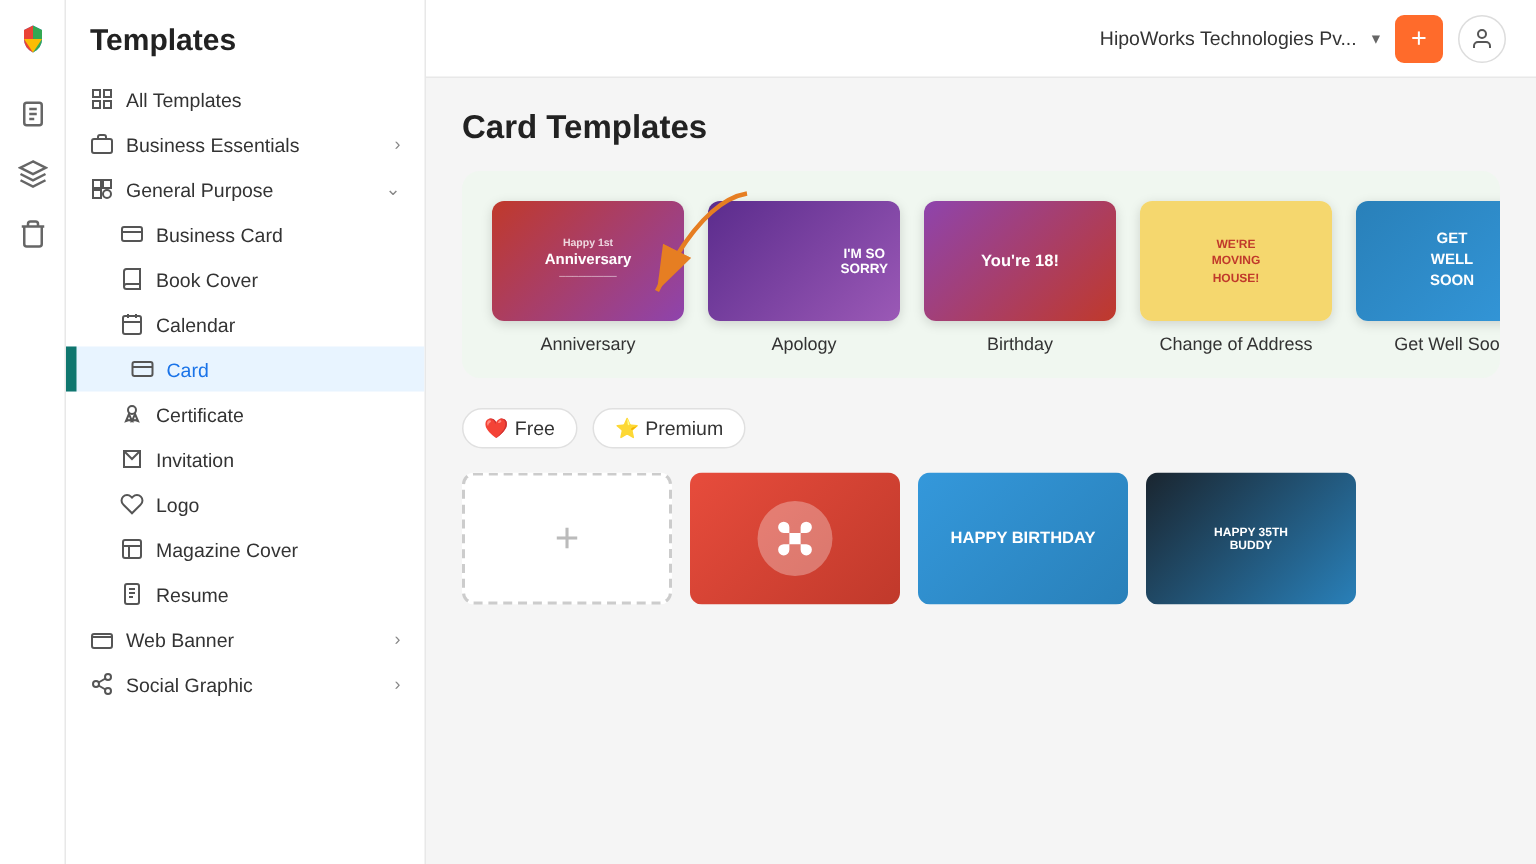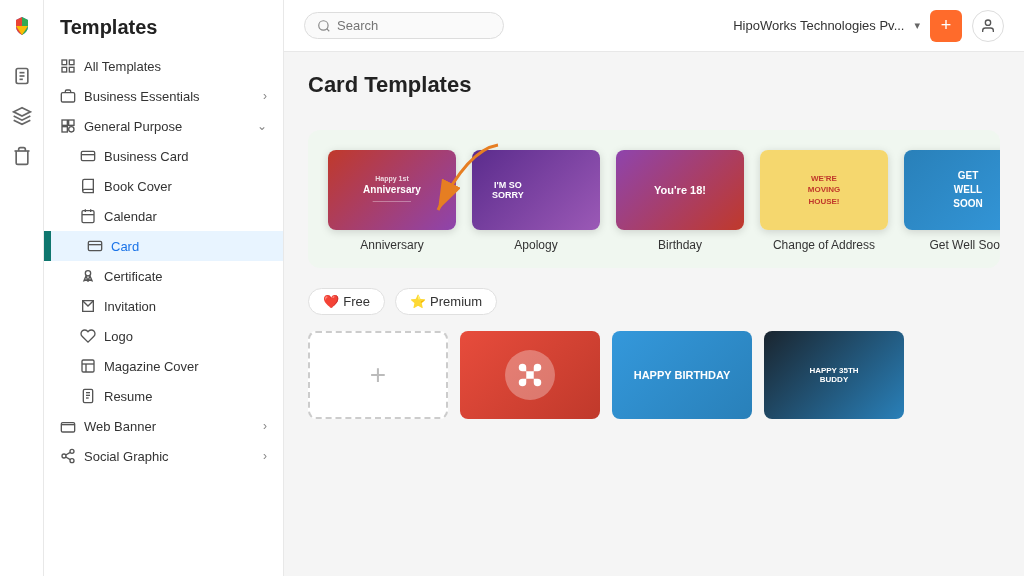--- a/index.html
+++ b/index.html
@@ -111,21 +111,21 @@
       display: flex; align-items: center; justify-content: center; cursor: pointer; color: #555;
     }
 
     
     .content {
       flex: 1;
       overflow-y: auto;
       padding: 20px 24px;
     }
     .page-title {
-      font-size: 22px; font-weight: 700; color: #222; margin-bottom: 32px;
+      font-size: 22px; font-weight: 700; color: #222; margin-bottom: 16px;
     }
 
     
     .templates-banner {
       background: #f0f7f0;
       border-radius: 12px;
       padding: 20px 20px 16px;
       margin-bottom: 20px;
       display: flex;
       align-items: flex-end;
@@ -178,22 +178,22 @@
     .tmpl-anniversary {
       background: linear-gradient(135deg, #c0392b, #8e44ad);
       width: 100%; height: 100%;
       display: flex; align-items: center; justify-content: center;
       color: white; font-size: 9px; text-align: center; padding: 4px;
       font-weight: bold;
     }
     .tmpl-apology {
       background: linear-gradient(135deg, #5b2c8d, #9b59b6);
       width: 100%; height: 100%;
-      display: flex; align-items: center; justify-content: flex-start;
-      color: white; font-size: 9px; text-align: center; padding: 20px;
+      display: flex; align-items: center; justify-content: flex-end;
+      color: white; font-size: 9px; text-align: center; padding: 8px;
       font-weight: bold;
     }
     .tmpl-birthday {
       background: linear-gradient(135deg, #8e44ad, #c0392b);
       width: 100%; height: 100%;
       display: flex; flex-direction: column; align-items: center; justify-content: center;
       color: white; font-size: 8px; text-align: center;
     }
     .tmpl-change {
       background: #f5d76e;
@@ -390,27 +390,20 @@
       <span>Social Graphic</span>
       <span class="chevron">›</span>
     </div>
 
   </div>
 </div>
 
 <div class="main">
 
   <div class="header">
-    <div class="search-box">
-      <svg width="14" height="14" viewBox="0 0 24 24" fill="none" stroke="#888" stroke-width="2">
-          <circle cx="11" cy="11" r="8"></circle>
-          <line x1="21" y1="21" x2="16.65" y2="16.65"></line>
-        </svg>
-      <input type="text" placeholder="Search" style="">
-    </div>
     <div class="header-right">
       <span class="company-name">HipoWorks Technologies Pv...</span>
       <span class="dropdown-icon">▾</span>
       <div class="btn-plus">
         <span>+</span>
       </div>
       <div class="btn-user">
         <svg width="16" height="16" viewBox="0 0 24 24" fill="none" stroke="currentColor" stroke-width="2">
             <path d="M20 21v-2a4 4 0 0 0-4-4H8a4 4 0 0 0-4 4v2"></path>
             <circle cx="12" cy="7" r="4"></circle>

